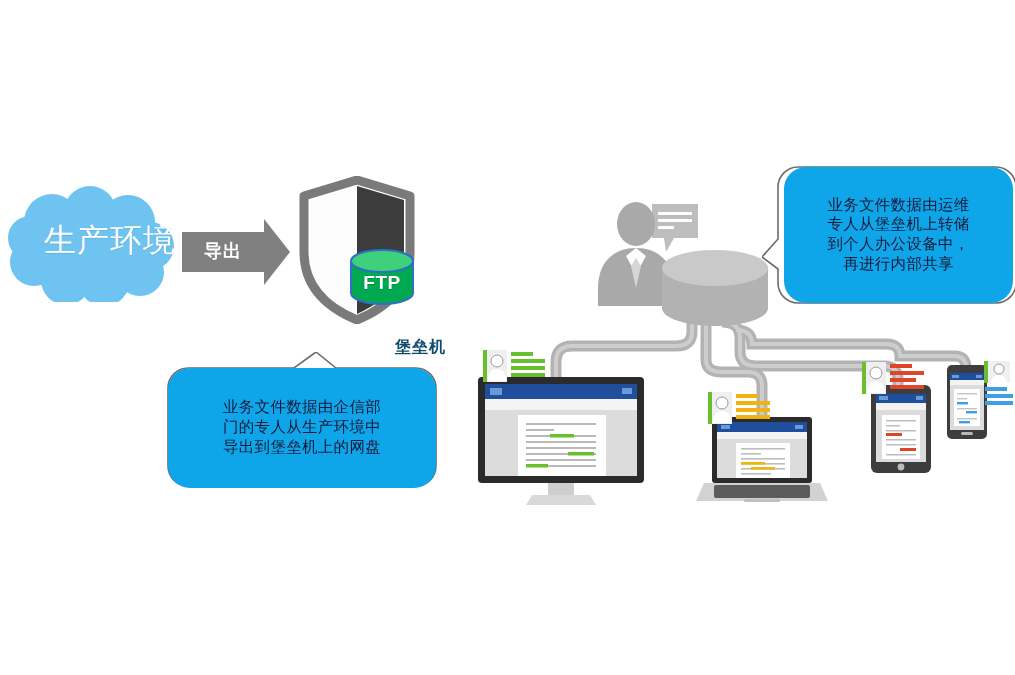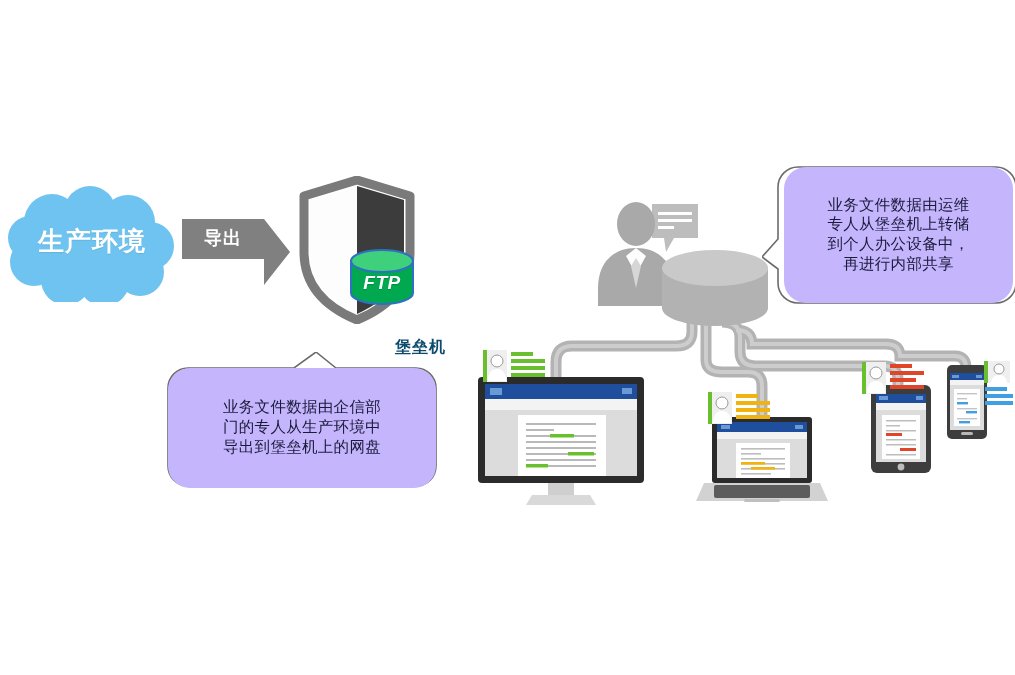--- a/index.html
+++ b/index.html
@@ -4,29 +4,29 @@
 <style>
   html,body{margin:0;padding:0;background:#ffffff;}
   body{width:1015px;height:675px;overflow:hidden;font-family:"Liberation Sans","DejaVu Sans",sans-serif;}
   #stage{position:relative;width:1015px;height:675px;background:#ffffff;}
 
   .abs{position:absolute;}
 
   
   .cloud-wrap{left:8px;top:186px;width:168px;height:116px;}
   .cloud-label{
-    position:absolute;left:0;top:0;width:168px;height:116px;
+    position:absolute;left:18px;top:0;width:168px;height:116px;
     display:flex;align-items:center;justify-content:center;
-    color:#ffffff;font-size:26px;font-weight:bold;letter-spacing:1px;
+    color:#ffffff;font-size:32px;font-weight:normal;letter-spacing:1px;
     text-shadow:0 1px 1px rgba(0,0,0,.08);
     z-index:3;padding-bottom:6px;box-sizing:border-box;
   }
 
   
-  .arrow{height:66px;display:flex;}
+  .arrow{height:66px;display:flex;align-items:center;}
   .arrow .arrow-body{
     background:#808080;height:40px;display:flex;align-items:center;
     justify-content:center;color:#fff;font-weight:bold;font-size:18px;
     letter-spacing:1px;box-sizing:border-box;padding:0 6px 2px 6px;
     position:relative;
   }
   .arrow .arrow-head{
     width:0;height:0;border-top:33px solid transparent;
     border-bottom:33px solid transparent;border-left:26px solid #808080;
   }
@@ -37,30 +37,30 @@
 
   
   .shield-wrap{left:296px;top:176px;width:122px;height:148px;}
 
   
   .ftp{left:349px;top:249px;width:66px;height:56px;}
   .ftp-text{
     position:absolute;left:0;top:16px;width:66px;height:36px;
     display:flex;align-items:center;justify-content:center;
     color:#ffffff;font-weight:bold;font-size:19px;letter-spacing:.5px;
-    z-index:4;text-shadow:0 1px 1px rgba(0,0,0,.18);font-style:italic;
+    z-index:4;text-shadow:0 1px 1px rgba(0,0,0,.18);
   }
   .bastion-label{
     left:316px;top:337px;width:130px;text-align:right;
     font-size:16px;font-weight:bold;color:#0c4a6e;letter-spacing:1px;
   }
 
   
   .callout{
-    border:1.4px solid #6b6b6b;border-radius:22px;background:#c4b5fd;
+    border:1.4px solid #6b6b6b;border-radius:22px;background:#0ea5e9;
     box-sizing:border-box;padding:10px 14px;
     color:#1a1a3a;font-size:15.5px;line-height:1.27;letter-spacing:.3px;
     font-family:"DejaVu Sans","Liberation Sans",sans-serif;
   }
   .callout-left{left:168px;top:368px;width:268px;height:120px;}
   .callout-right{left:778px;top:167px;width:235px;height:136px;}
   .callout-text{white-space:pre-line;}
 
   
   .person{left:596px;top:196px;width:110px;height:110px;}

